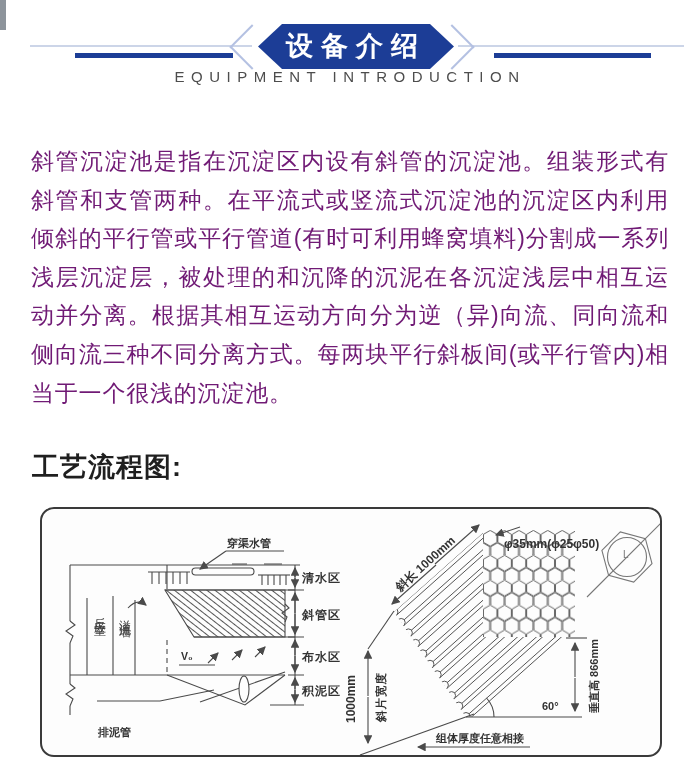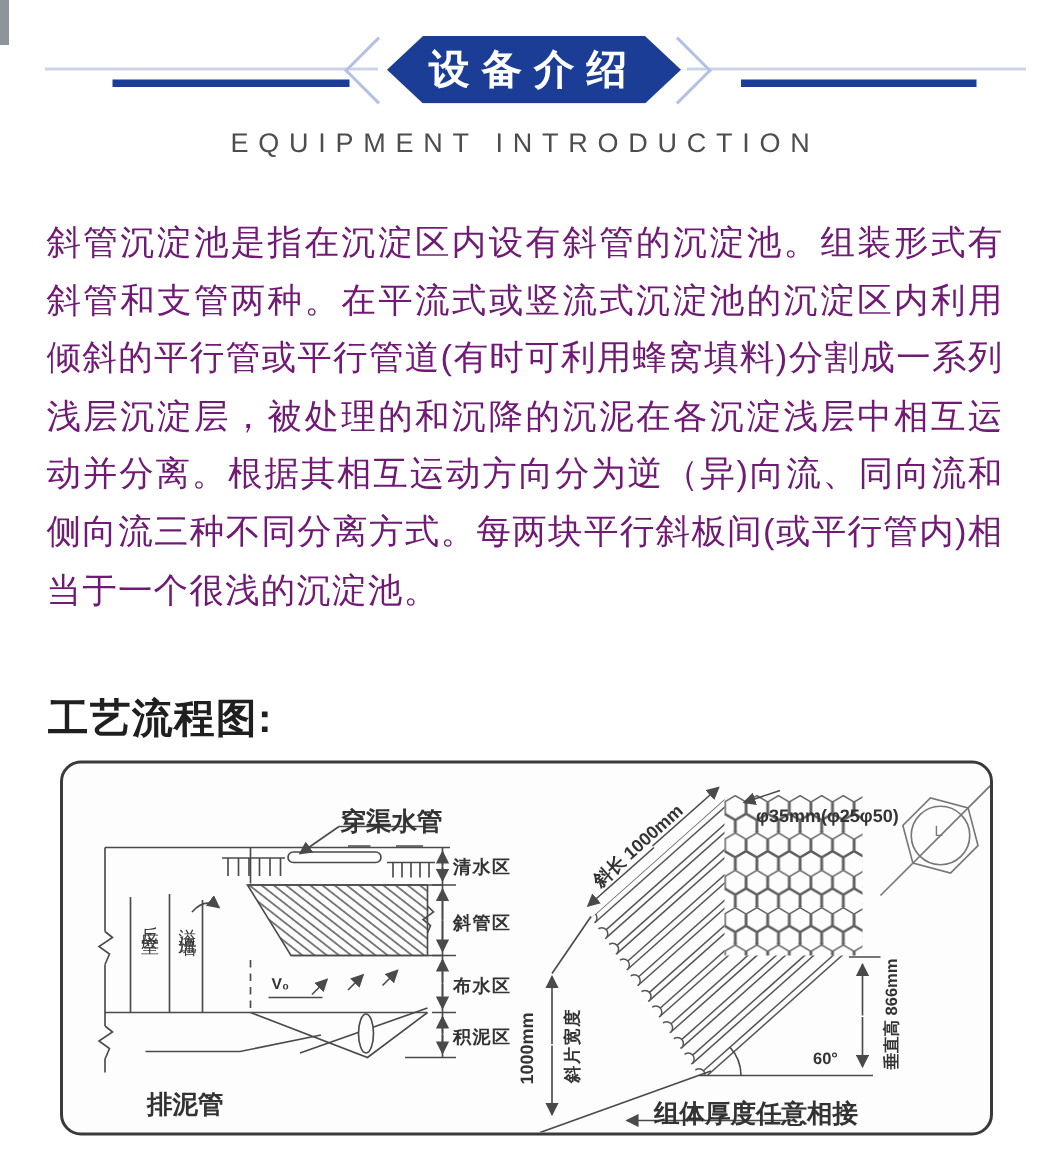--- a/index.html
+++ b/index.html
@@ -12,33 +12,33 @@
   .line-thin.r{left:458px;width:226px;}
   .line-thick{position:absolute;height:5px;background:#1c3d96;top:53px;}
   .line-thick.l{left:75px;width:158px;}
   .line-thick.r{left:494px;width:157px;}
   .chev{position:absolute;width:30px;height:30px;top:31px;}
   .chev.l{left:236px;border-left:2.5px solid #b4c1e2;border-bottom:2.5px solid #b4c1e2;transform:rotate(45deg);}
   .chev.r{left:436px;border-right:2.5px solid #b4c1e2;border-top:2.5px solid #b4c1e2;transform:rotate(45deg);}
   .badge{position:absolute;left:258px;top:24px;width:196px;height:45px;background:#1c3d96;
          clip-path:polygon(24px 0,172px 0,100% 50%,172px 100%,24px 100%,0 50%);
          color:#fff;font-size:27px;font-weight:700;letter-spacing:8px;text-align:center;line-height:45px;}
-  .subtitle{position:absolute;left:0;top:85px;width:700px;text-align:center;color:#4d4d4d;
-            font-size:18px;font-weight:500;letter-spacing:6.5px;}
+  .subtitle{position:absolute;left:0;top:68px;width:700px;text-align:center;color:#4d4d4d;
+            font-size:15px;font-weight:500;letter-spacing:6.5px;}
   
   .intro{position:absolute;left:31px;top:142px;width:638px;font-size:23px;line-height:38.6px;
          letter-spacing:0.8px;color:#701a75;text-align:justify;margin:0;}
   
-  .flow-title{position:absolute;left:32px;top:449px;font-size:27px;font-weight:700;color:#1f1f1f;letter-spacing:1px;margin-top:12px;}
+  .flow-title{position:absolute;left:32px;top:449px;font-size:27px;font-weight:700;color:#1f1f1f;letter-spacing:1px;}
   
   .diagram-box{position:absolute;left:40px;top:507px;width:618px;height:246px;border:2px solid #3a3a3a;
                border-radius:14px;background:#fdfdfd;}
   .diagram-box svg{position:absolute;left:0;top:0;}
   .dlabel{position:absolute;color:#333;white-space:nowrap;}
-  .sm{font-size:17px;font-weight:600;}
+  .sm{font-size:11px;font-weight:600;}
   .zone{font-size:12px;font-weight:600;letter-spacing:1px;}
   .vert{writing-mode:vertical-rl;font-size:12px;letter-spacing:3px;color:#3a3a3a;}
   .rot{transform-origin:0 0;}
 </style>
 </head>
 <body>
 
 <div class="corner-sliver"></div>
 
 <div class="header">

